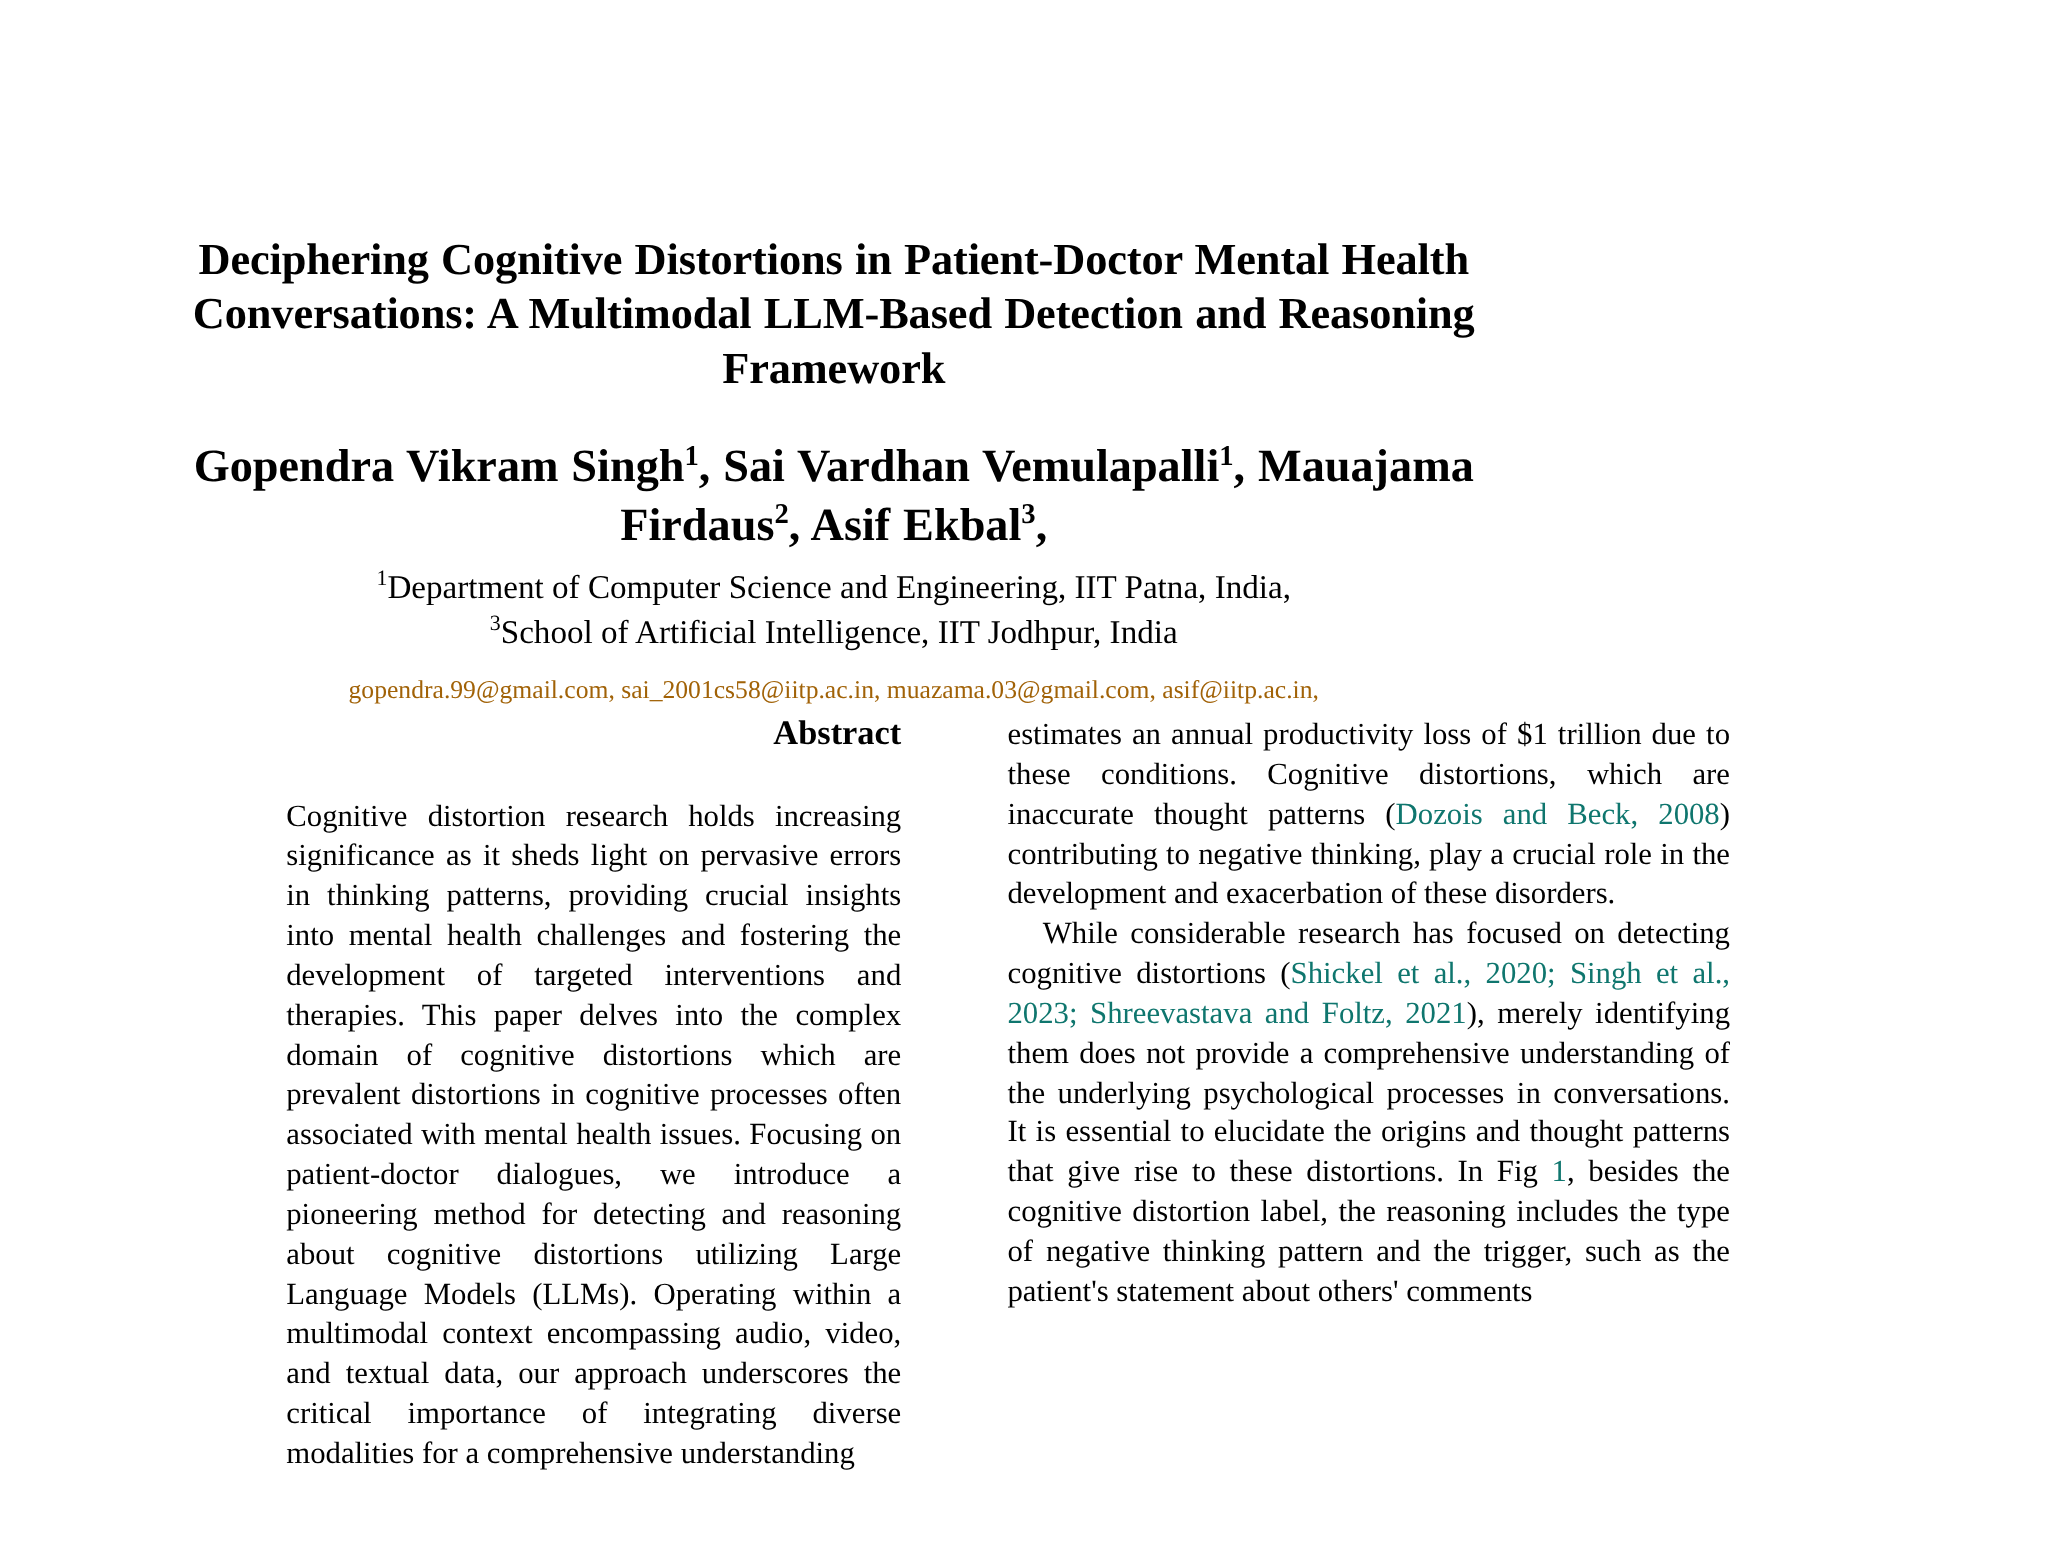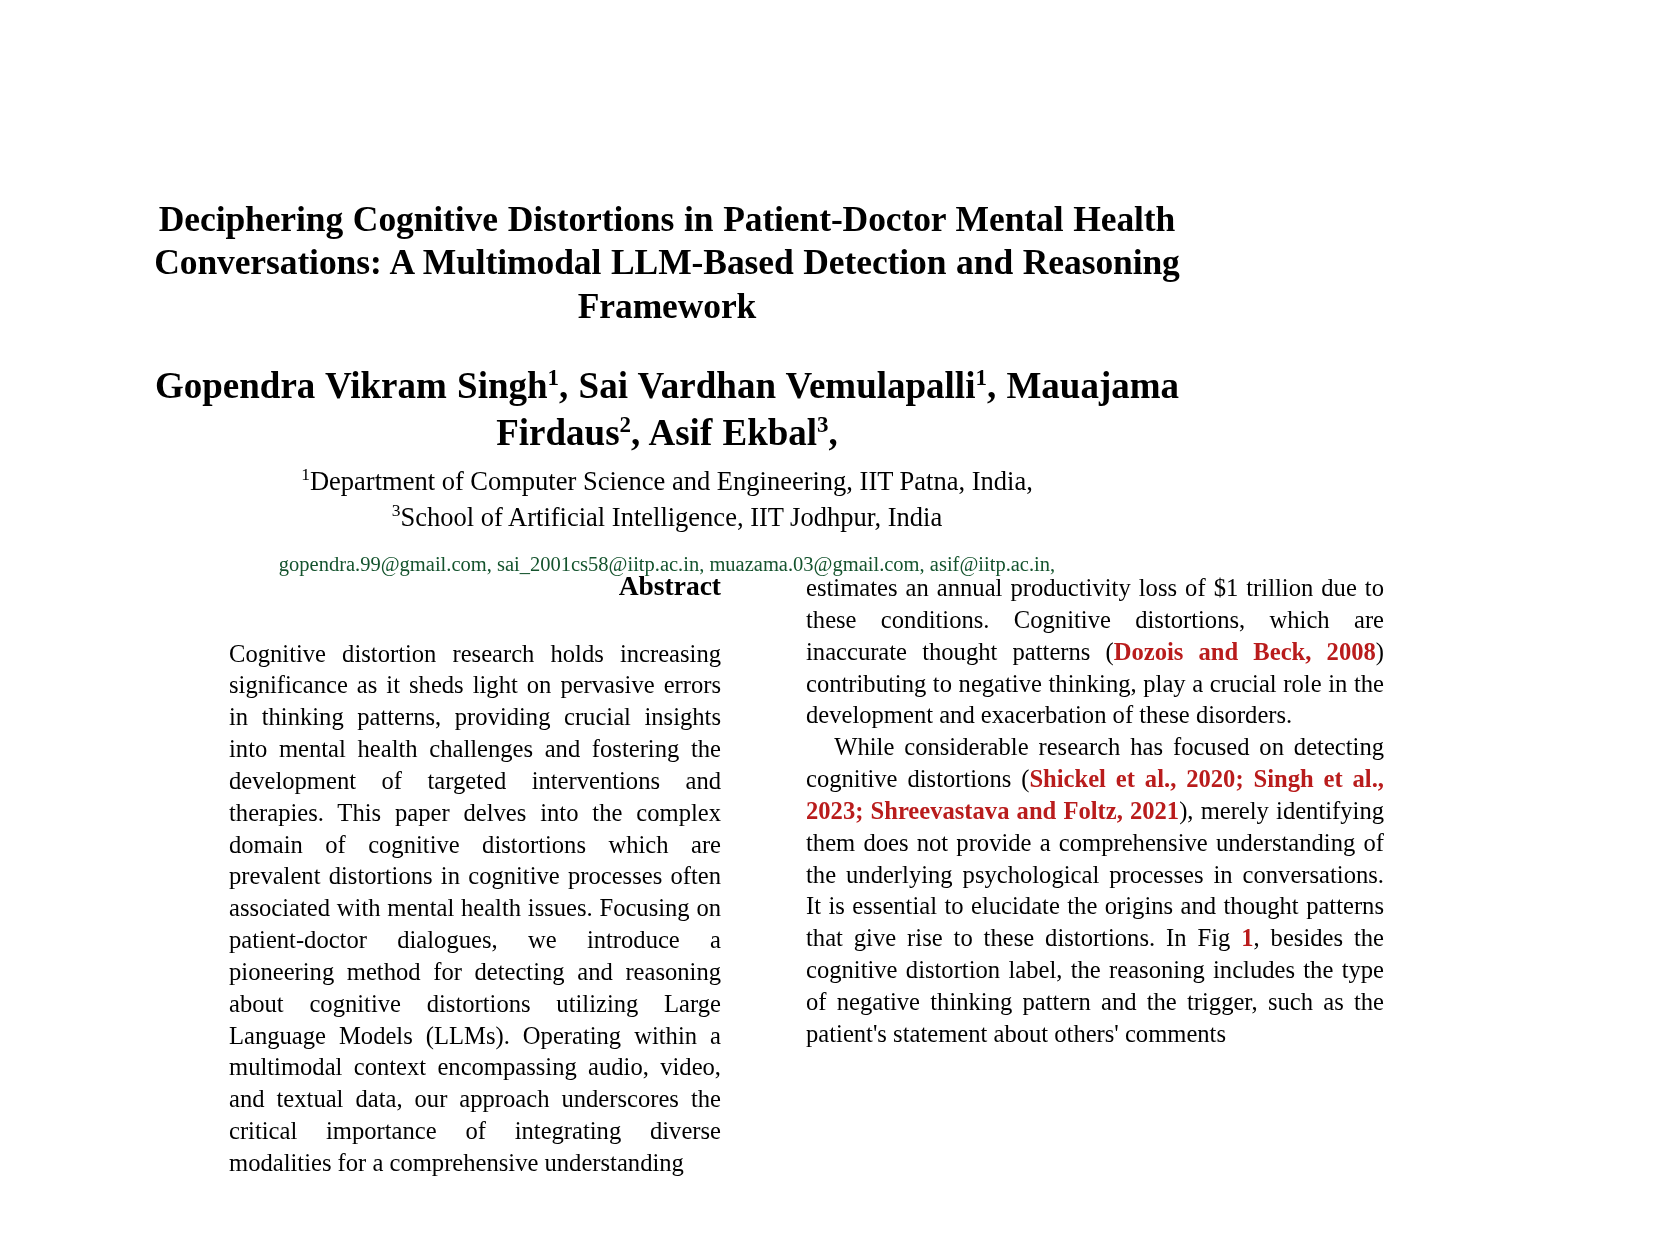--- a/index.html
+++ b/index.html
@@ -14,21 +14,21 @@
     font-family: "Liberation Serif", "DejaVu Serif", serif;
     color: #000000;
     -webkit-font-smoothing: antialiased;
   }
 
   .page {
     position: relative;
     width: 1334px;
     height: 1241px;
     box-sizing: border-box;
-    padding: 12px;
+    padding: 0;
   }
 
   
   .header {
     width: 1130px;
     margin: 0 auto;
     padding-top: 186px;
     text-align: center;
   }
 
@@ -61,21 +61,21 @@
     font-weight: normal;
   }
   .affil-line sup {
     font-size: 0.66em;
     vertical-align: super;
     line-height: 0;
   }
 
   .emails {
     font-size: 20.5px;
-    color: #14532d;
+    color: #a16207;
     margin-top: 16px;
     line-height: 1.3;
   }
 
   
   .body-cols {
     position: absolute;
     top: 572px;
     left: 0;
     width: 1654px;
@@ -106,23 +106,22 @@
 
   .col p {
     margin: 0;
     text-align: justify;
   }
   .col p + p {
     text-indent: 1.15em;
   }
 
   a.cite, .cite {
-    color: #b91c1c;
+    color: #0f766e;
     text-decoration: none;
-    font-weight: bold;
   }
 </style>
 </head>
 <body>
 
 <div class="page">
 
   <div class="header">
 
     <h1 class="paper-title">Deciphering Cognitive Distortions in Patient-Doctor Mental Health Conversations: A Multimodal LLM-Based Detection and Reasoning Framework</h1>

